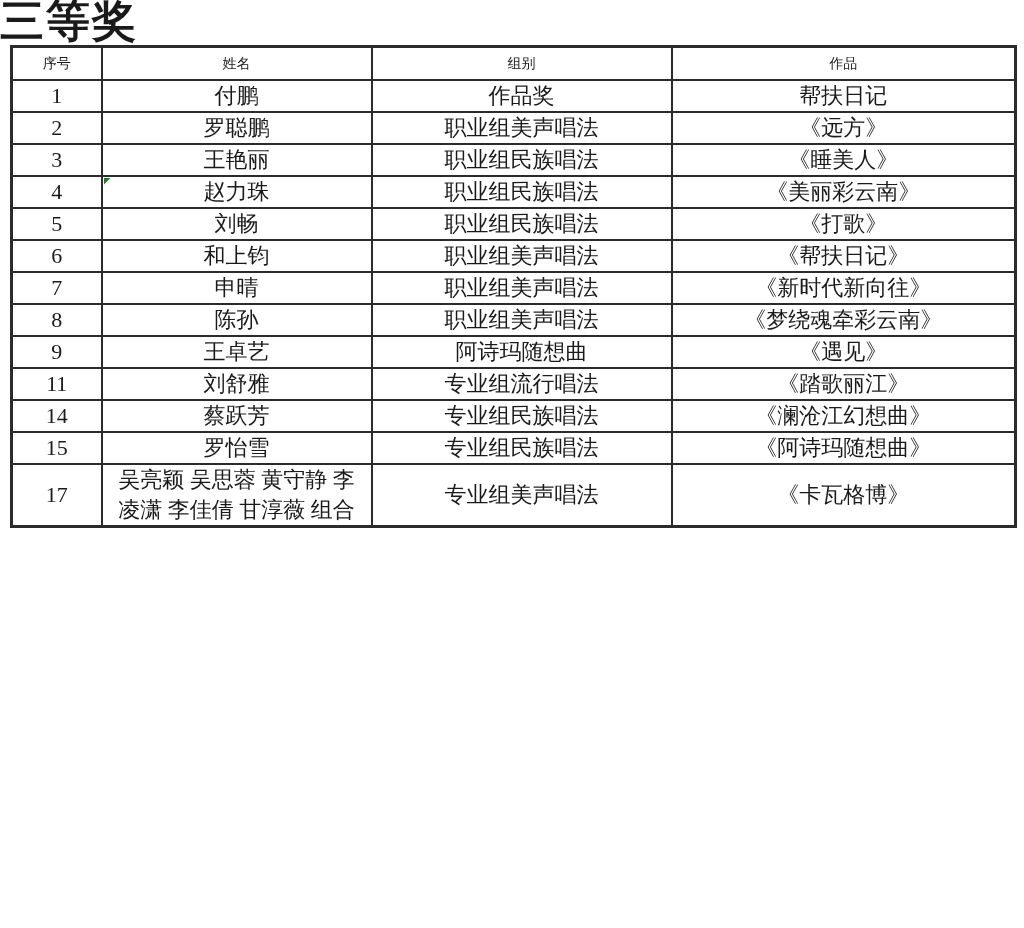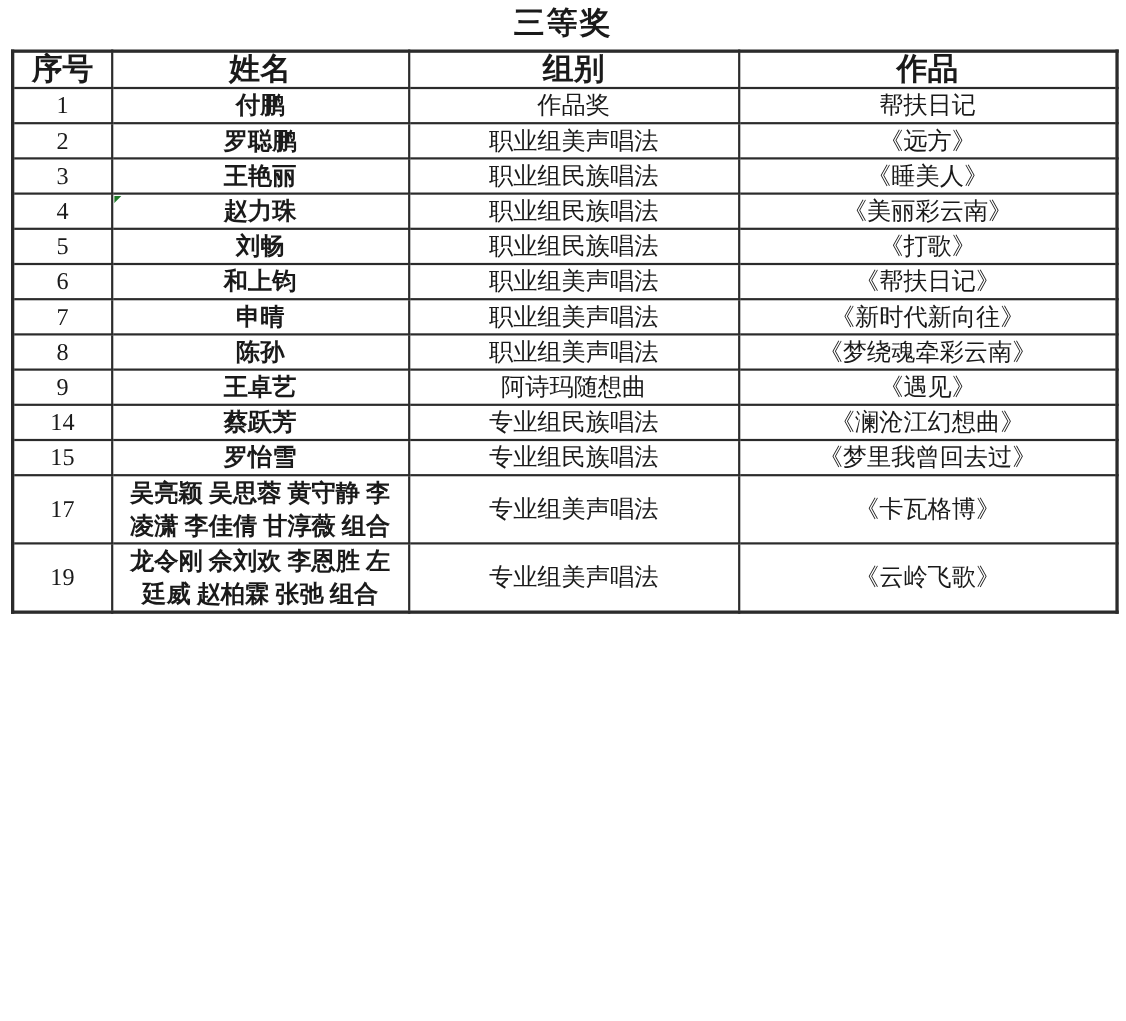--- a/index.html
+++ b/index.html
@@ -14,22 +14,21 @@
     background: var(--bg);
   }
   body {
     width: 1024px;
     height: 928px;
     overflow: hidden;
     font-family: "Liberation Serif", "DejaVu Serif", serif;
     color: var(--text);
   }
   .title {
-    text-align: center;
-    font-size: 28px;
+    font-size: 44px;
     font-weight: bold;
     margin: 1px 0 3px 0;
     letter-spacing: 2px;
     line-height: 41px;
   }
   table.award-table {
     border-collapse: collapse;
     table-layout: fixed;
     width: 1004px;
     margin-left: 10px;
@@ -41,30 +40,30 @@
   .col-work  { width: 344px; }
   th, td {
     border: 2px solid var(--border);
     text-align: center;
     vertical-align: middle;
     line-height: 30px;
     padding: 0 6px;
     overflow: hidden;
   }
   th {
-    font-size: 28px;
-    font-weight: bold;
+    font-size: 14px;
+    font-weight: normal;
     height: 31px;
   }
   td {
     font-size: 22px;
     font-weight: normal;
     height: 29px;
   }
-  td.cell-name { position: relative; font-weight: bold; }
+  td.cell-name { position: relative; }
   .corner-marker {
     position: absolute;
     top: 1px;
     left: 1px;
     width: 7px;
     height: 7px;
     background: var(--marker);
     clip-path: polygon(0 0, 100% 0, 0 100%);
   }
 </style>
@@ -138,38 +137,38 @@
           <td class="cell-group">职业组美声唱法</td>
           <td class="cell-work">《梦绕魂牵彩云南》</td>
         </tr>
         <tr>
           <td class="cell-index">9</td>
           <td class="cell-name">王卓艺</td>
           <td class="cell-group">阿诗玛随想曲</td>
           <td class="cell-work">《遇见》</td>
         </tr>
         <tr>
+          <td class="cell-index">11</td>
+          <td class="cell-name">刘舒雅</td>
+          <td class="cell-group">专业组流行唱法</td>
+          <td class="cell-work">《踏歌丽江》</td>
+        </tr>
+        <tr>
           <td class="cell-index">14</td>
           <td class="cell-name">蔡跃芳</td>
           <td class="cell-group">专业组民族唱法</td>
           <td class="cell-work">《澜沧江幻想曲》</td>
         </tr>
         <tr>
           <td class="cell-index">15</td>
           <td class="cell-name">罗怡雪</td>
           <td class="cell-group">专业组民族唱法</td>
-          <td class="cell-work">《梦里我曾回去过》</td>
+          <td class="cell-work">《阿诗玛随想曲》</td>
         </tr>
         <tr>
           <td class="cell-index">17</td>
           <td class="cell-name">吴亮颖 吴思蓉 黄守静 李凌潇 李佳倩 甘淳薇 组合</td>
           <td class="cell-group">专业组美声唱法</td>
           <td class="cell-work">《卡瓦格博》</td>
         </tr>
-        <tr>
-          <td class="cell-index">19</td>
-          <td class="cell-name">龙令刚 佘刘欢 李恩胜 左廷威 赵柏霖 张弛 组合</td>
-          <td class="cell-group">专业组美声唱法</td>
-          <td class="cell-work">《云岭飞歌》</td>
-        </tr>
       </tbody>
   </table>
 </div>
 
 </body></html>

